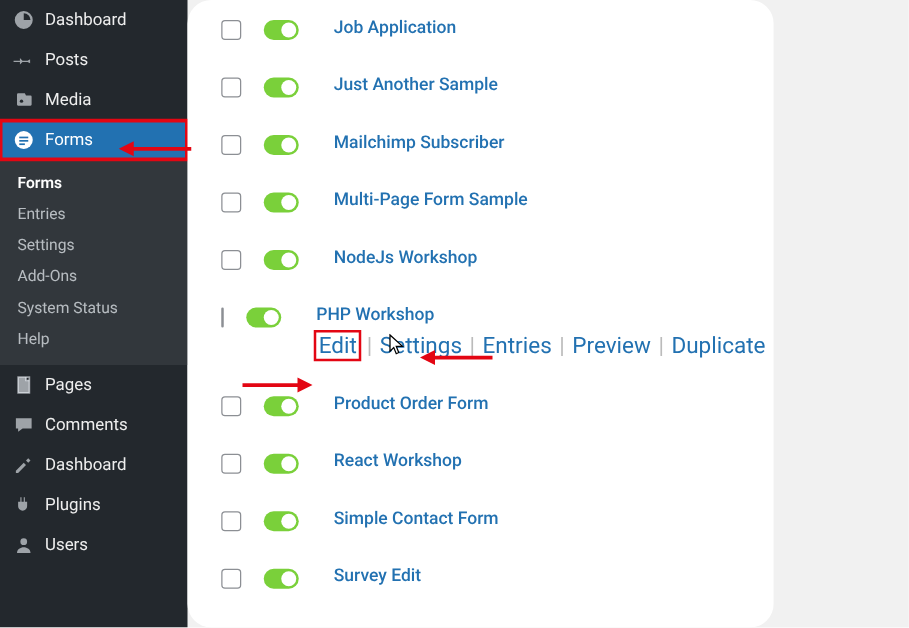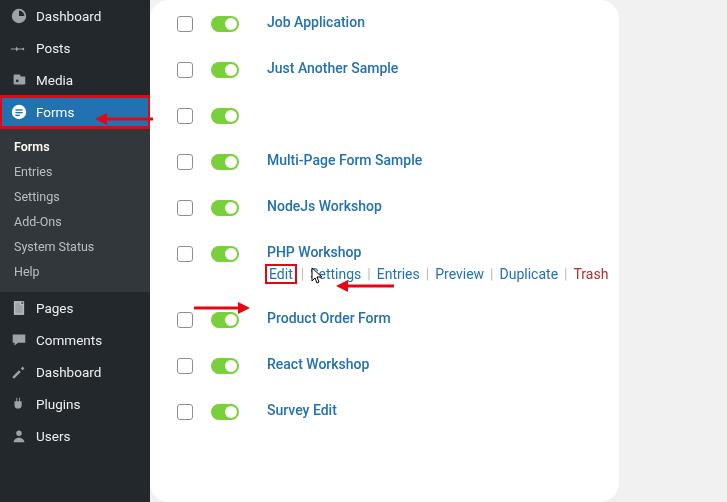--- a/index.html
+++ b/index.html
@@ -16,21 +16,21 @@
   .submenu-item.current { color: #fff; font-weight: 600; }
   .highlight-box { outline: 3px solid #e30613; outline-offset: -2px; }
   
   .main { flex: 1; background: #fff; overflow: hidden; position: relative; padding-left: 10px; border-radius: 19px; }
   .row { display: flex; align-items: flex-start; padding: 14px 10px; border-bottom: none; }
   .row .cb { margin-top: 2px; margin-left: 7px; appearance: none; width: 16px; height: 16px; border: 1px solid #8c8f94; border-radius: 3px; background: #fff; cursor: pointer; }
   .toggle { position: relative; width: 28px; height: 16px; border-radius: 8px; background: #7ad03a; margin-left: 18px; margin-top: 2px; cursor: pointer; flex-shrink:0;}
   .toggle::after { content: ""; position: absolute; right: 2px; top: 2px; width: 12px; height: 12px; border-radius: 50%; background: #fff; }
   .title-col { margin-left: 28px; }
   .form-title { color: #2271b1; font-size: 14px; font-weight: 500; cursor: pointer; }
-  .row-actions { margin-top: 6px; font-size: 14px; color: #ccc; display: flex; align-items: flex-start; gap: 6px; }
+  .row-actions { margin-top: 6px; font-size: 18px; color: #ccc; display: flex; align-items: flex-start; gap: 6px; }
   .row-actions a { color: #2271b1; cursor: pointer; }
   .row-actions a.trash { color: #b32d2e; }
   .row-actions .sep { color: #bbb; }
   .edit-box { outline: 2px solid #e30613; padding: 0 2px; }
   
   .arrow { position: absolute; pointer-events: none; }
   .arrow svg { display: block; }
   
   .cursor { position: absolute; font-size: 14px; color: #000; pointer-events: none; }
 </style>
@@ -139,20 +139,21 @@
 
     <div class="row">
       <input type="checkbox" class="cb" style="">
       <div class="toggle"></div>
       <div class="title-col"><a class="form-title">Just Another Sample</a></div>
     </div>
 
     <div class="row">
       <input type="checkbox" class="cb" style="">
       <div class="toggle"></div>
+      <div class="title-col"><a class="form-title">Mailchimp Subscriber</a></div>
     </div>
 
     <div class="row">
       <input type="checkbox" class="cb" style="">
       <div class="toggle"></div>
       <div class="title-col"><a class="form-title">Multi-Page Form Sample</a></div>
     </div>
 
     <div class="row">
       <input type="checkbox" class="cb" style="">
@@ -186,20 +187,25 @@
       <div class="toggle"></div>
       <div class="title-col"><a class="form-title">Product Order Form</a></div>
     </div>
 
     <div class="row">
       <input type="checkbox" class="cb" style="">
       <div class="toggle"></div>
       <div class="title-col"><a class="form-title">React Workshop</a></div>
     </div>
 
+    <div class="row">
+      <input type="checkbox" class="cb" style="">
+      <div class="toggle"></div>
+      <div class="title-col"><a class="form-title">Simple Contact Form</a></div>
+    </div>
 
     <div class="row">
       <input type="checkbox" class="cb" style="">
       <div class="toggle"></div>
       <div class="title-col"><a class="form-title">Survey Edit</a></div>
     </div>
 
   </div>
 
   <div class="arrow" style="left:95px; top:111px;">

